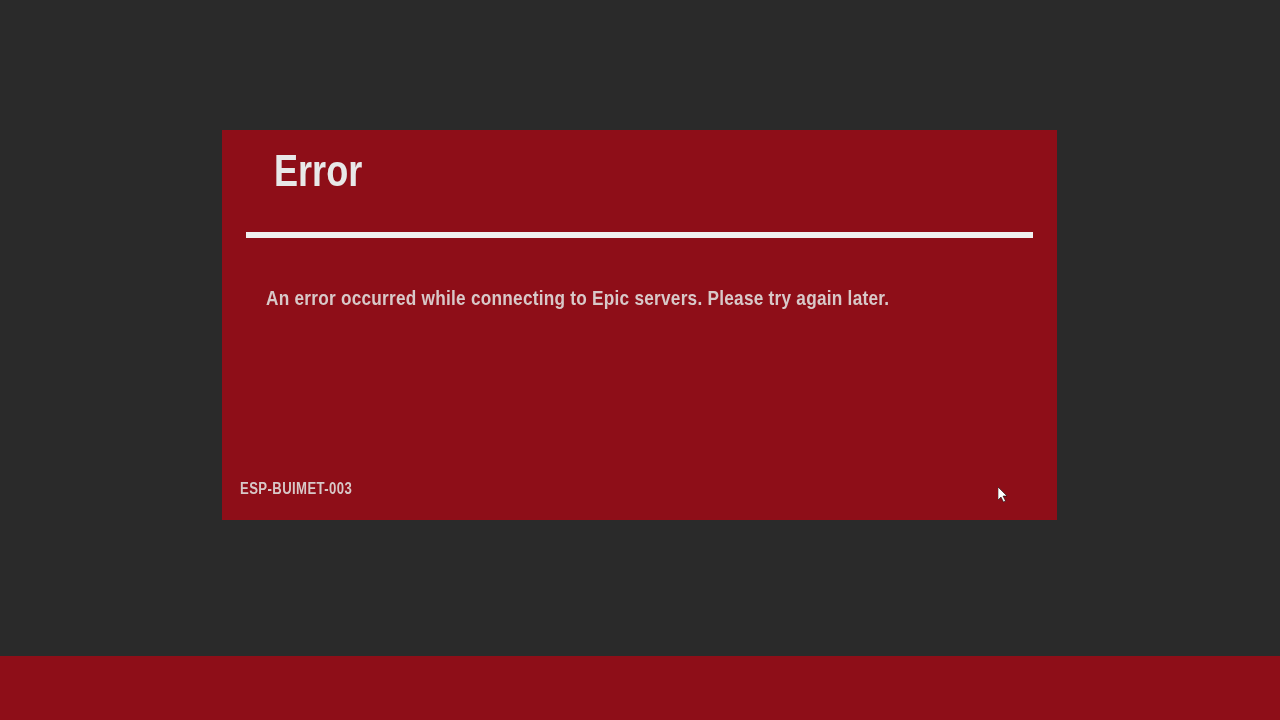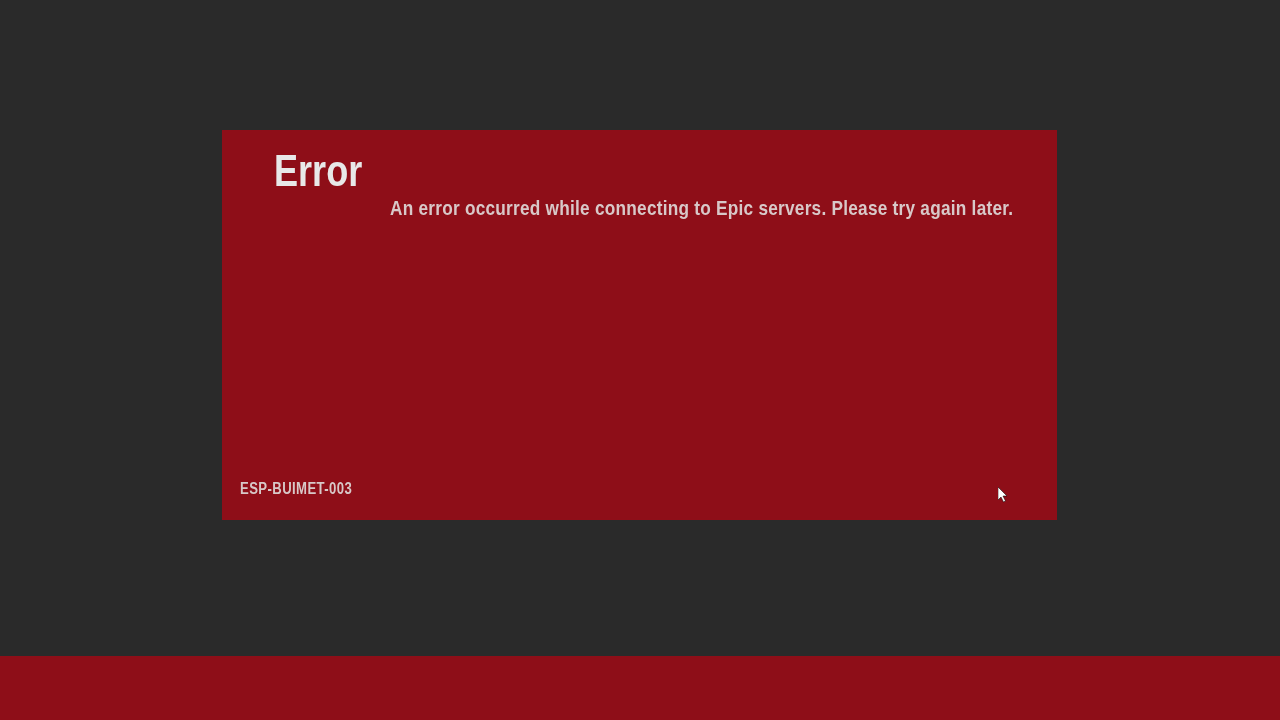--- a/index.html
+++ b/index.html
@@ -17,21 +17,21 @@
     }
     .error-dialog {
       position: absolute;
       left: 222px;
       top: 130px;
       width: 835px;
       height: 390px;
       background: #8e0e18;
       padding: 18px 28px 22px 28px;
       display: flex;
-      flex-direction: row;
+      flex-direction: column;
     }
     .error-title {
       color: #e8e8e8;
       font-size: 44px;
       font-weight: 900;
       font-family: "Arial Black", Arial, sans-serif;
       letter-spacing: 0px;
       transform: scaleX(0.82);
       transform-origin: left;
       margin-left: 24px;

